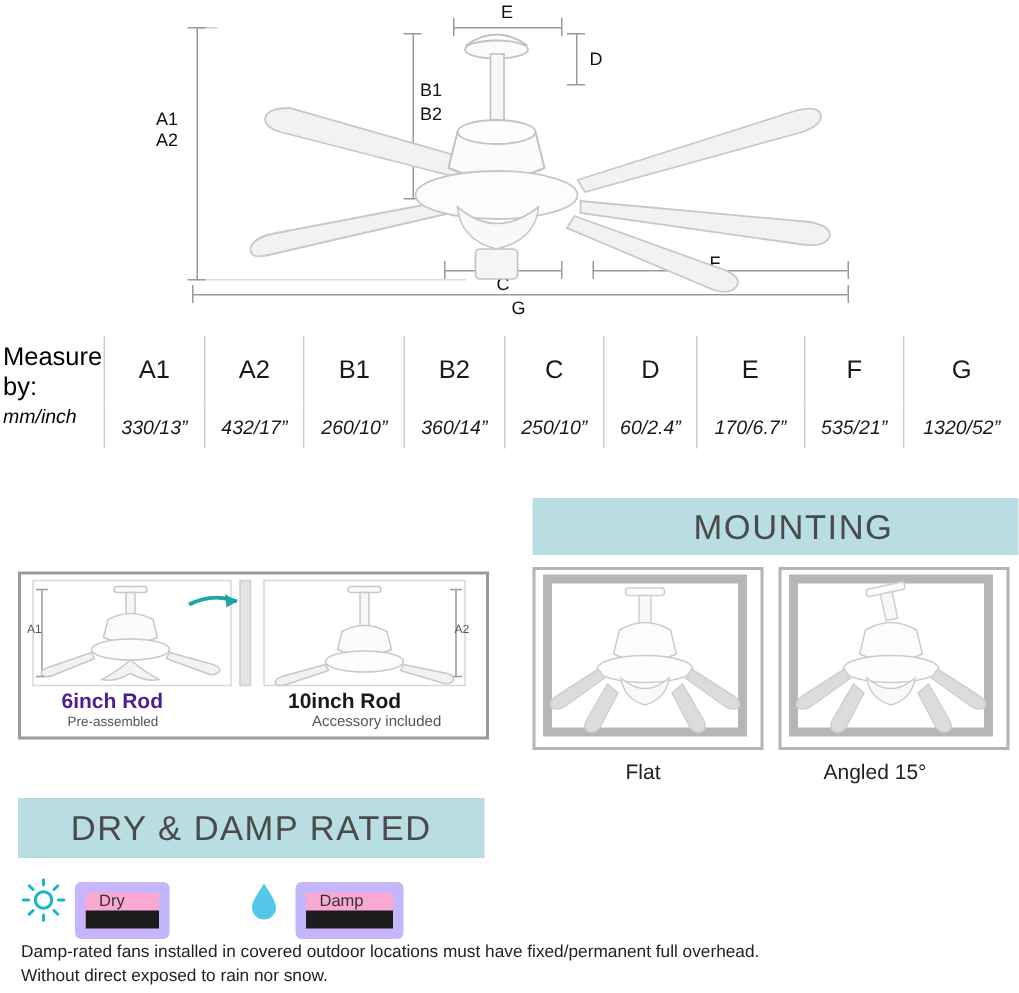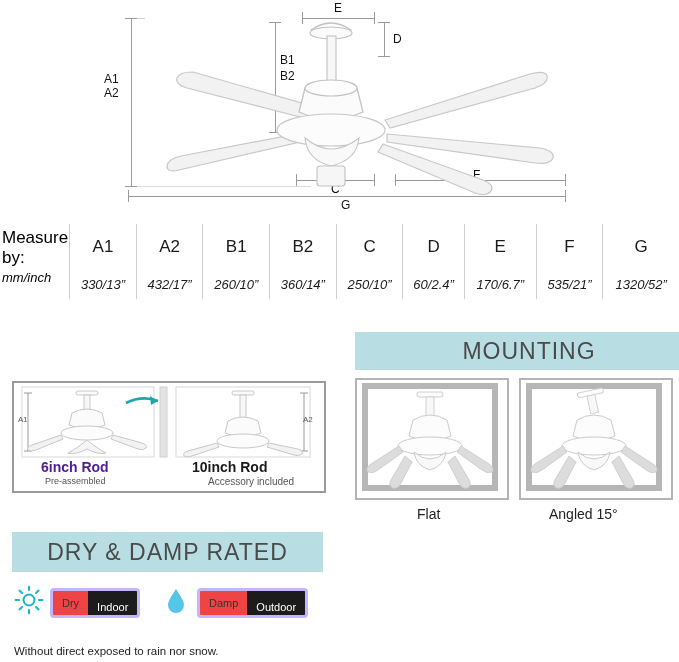--- a/index.html
+++ b/index.html
@@ -54,22 +54,22 @@
     display:flex;align-items:center;justify-content:center;
     font-family:"Liberation Sans", sans-serif;
   }
 
   .box{position:absolute;border:2px solid #9a9a9a;background:#ffffff;}
 
   .small-label{position:absolute;font-size:13px;color:#222;}
   .tiny-label{position:absolute;font-size:8px;color:#555;}
 
   .pill{
-    position:absolute;height:24px;border:3px solid #c4b5fd;border-radius:4px;
-    display:flex;align-items:stretch;overflow:hidden;background:#ef4444;
+    position:absolute;height:24px;border:7px solid #c4b5fd;border-radius:4px;
+    display:flex;align-items:stretch;overflow:hidden;background:#f9a8d4;flex-direction:column;
   }
   .pill .left{display:flex;align-items:center;padding:0 9px;font-size:11px;color:#333;}
   .pill .right{display:flex;align-items:center;padding:16px 9px;font-size:11px;color:#fff;background:#1c1c1c;}
 
   .footnote{position:absolute;font-size:11.5px;color:#222;line-height:16px;}
 
   .caption{position:absolute;font-size:14px;color:#222;}
 </style>
 </head>
 <body>
@@ -285,15 +285,16 @@
 
   <svg width="22" height="28" style="position:absolute;left:165px;top:586px;">
     <path d="M11 3 C6 11 3 15 3 19 a8 8 0 0 0 16 0 c0 -4 -3 -8 -8 -16 z" fill="#56c6e8"></path>
   </svg>
 
   <div class="pill" style="left:197px;top:588px;">
     <div class="left">Damp</div>
     <div class="right">Outdoor</div>
   </div>
 
+  <div class="footnote" style="left:14px;top:627px;width:650px;">Damp-rated fans installed in covered outdoor locations must have fixed/permanent full overhead.</div>
   <div class="footnote" style="left:14px;top:643px;width:650px;">Without direct exposed to rain nor snow.</div>
 
 </div>
 
 </body></html>

